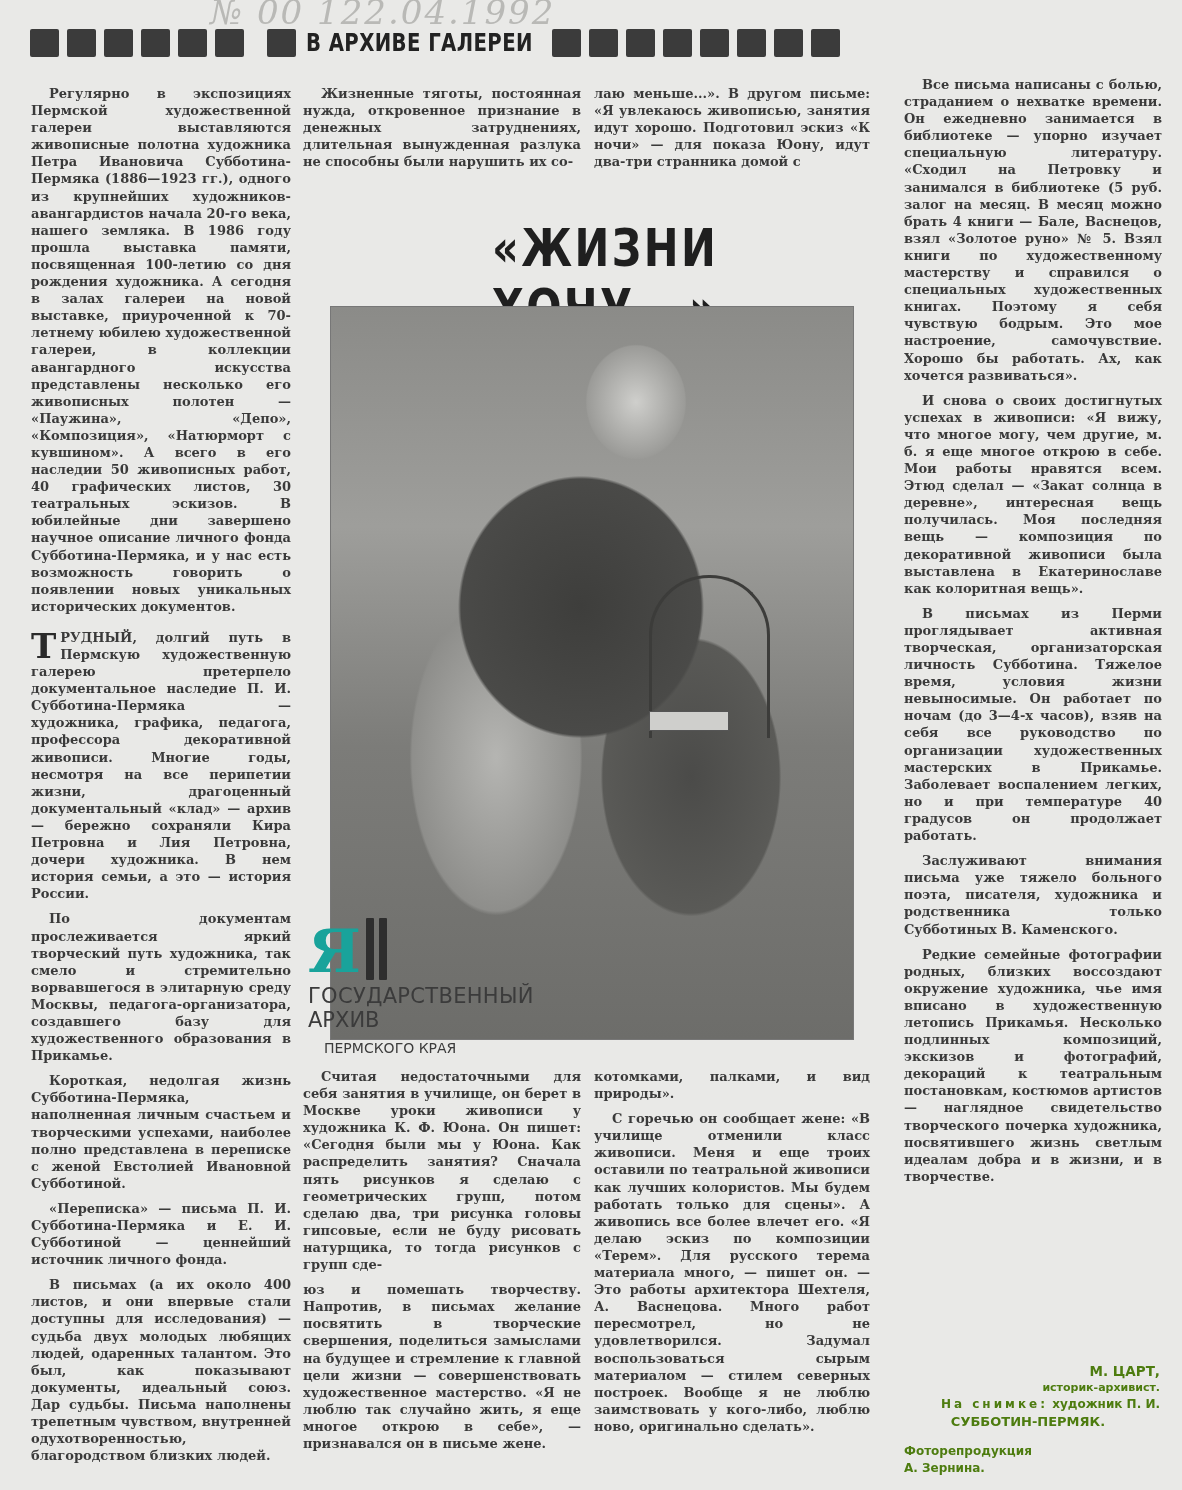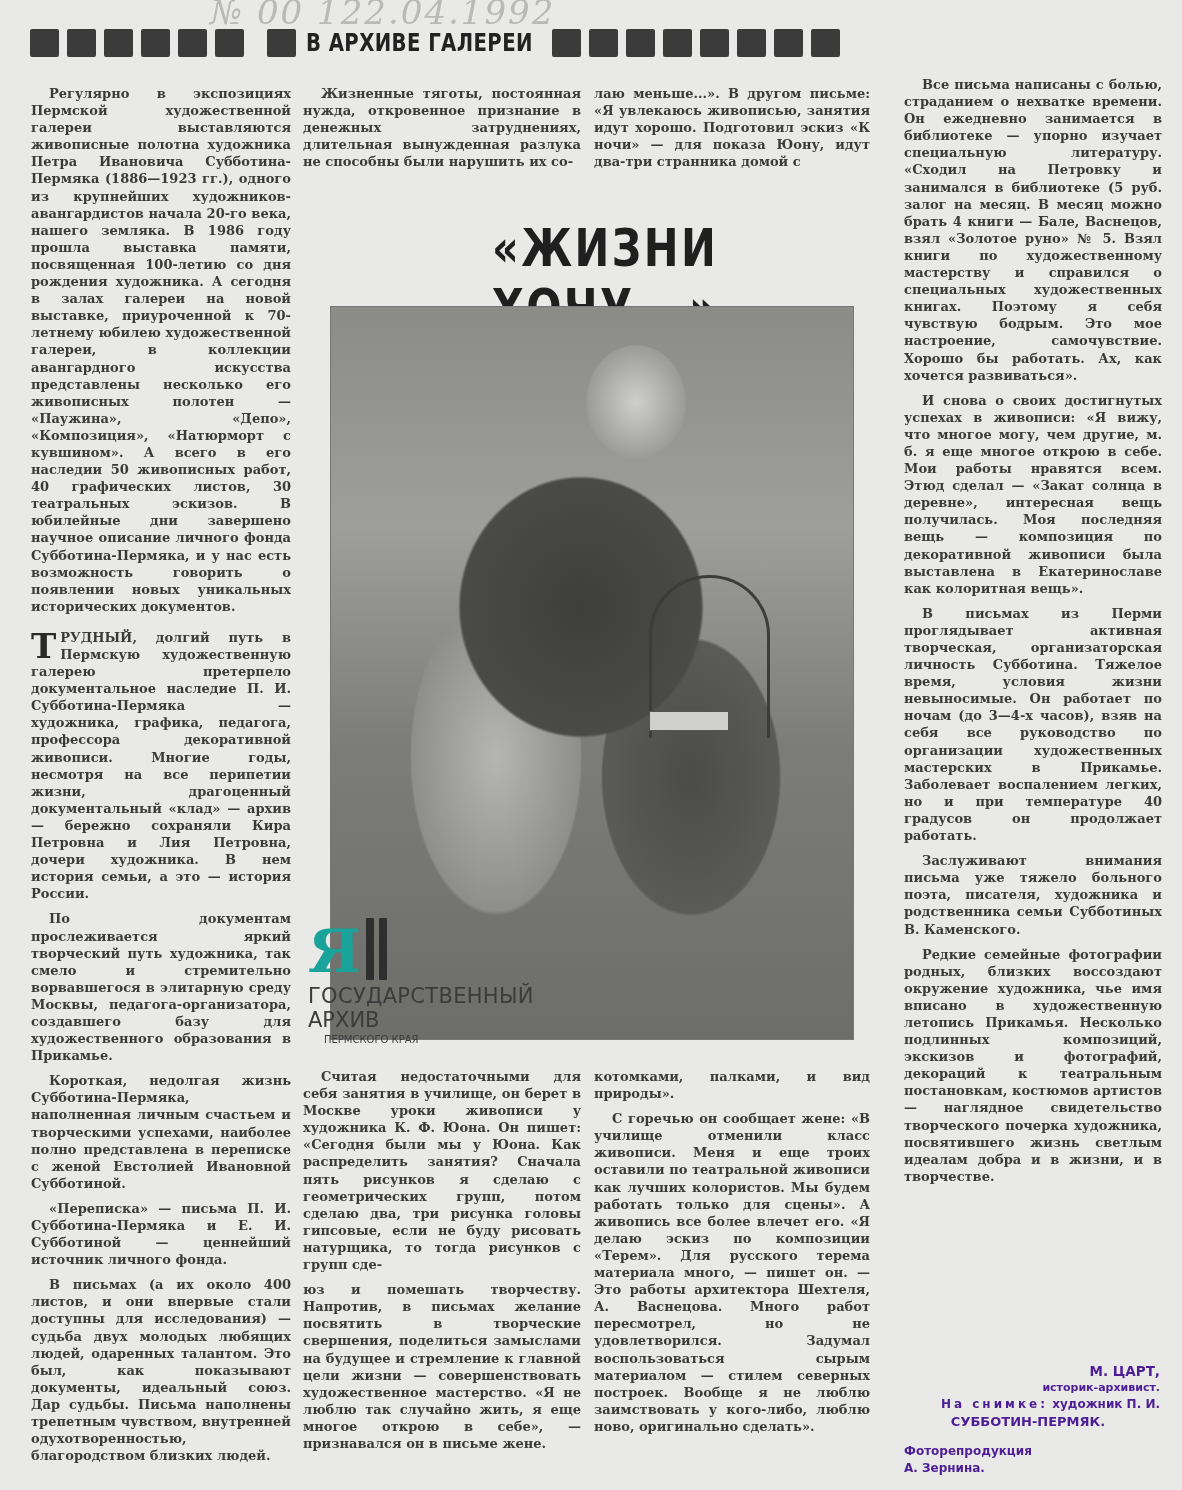--- a/index.html
+++ b/index.html
@@ -75,24 +75,24 @@
     font-family: "DejaVu Sans", sans-serif; color: #3b3b3b;
   }
   .watermark .logo { display: flex; align-items: flex-end; height: 62px; gap: 5px; }
   .watermark .logo .ya {
     font-family: "DejaVu Serif", serif; font-size: 60px; line-height: 58px;
     color: #19a39b; font-weight: bold;
   }
   .watermark .logo .bar { width: 8px; height: 62px; background: #2e2e2e; border-radius: 1px; }
   .watermark .l1 { font-size: 21px; line-height: 24px; letter-spacing: 0.3px; margin-top: 4px; }
   .watermark .l2 { font-size: 21px; line-height: 24px; }
-  .watermark .l3 { font-size: 10px; line-height: 12px; margin-top: 2px; padding-left: 16px; }
+  .watermark .l3 { font-size: 14px; line-height: 12px; margin-top: 10px; padding-left: 16px; }
   .sign {
     position: absolute; left: 904px; width: 256px;
-    font-family: "DejaVu Sans", sans-serif; font-weight: bold; color: #4c1d95;
+    font-family: "DejaVu Sans", sans-serif; font-weight: bold; color: #4d7c0f;
   }
   .sign .author { text-align: right; font-size: 13.5px; line-height: 18px; }
   .sign .role { text-align: right; font-size: 11px; line-height: 16px; }
   .sign .caption { font-size: 12px; line-height: 17px; text-align: right; }
   .sign .caption .spaced { letter-spacing: 3px; font-weight: bold; }
   .sign .subject { font-size: 13px; line-height: 18px; text-align: center; margin-left: -8px; }
   .sign .photo-credit { text-align: left; font-size: 12px; line-height: 17px; margin-top: 12px; }
 </style>
 </head>
 <body>
@@ -168,21 +168,21 @@
 
   <div class="col c2d">
     <p style="text-indent:0">котомками, палками, и вид природы».</p>
     <p>С горечью он сообщает жене: «В училище отменили класс живописи. Меня и еще троих оставили по театральной живописи как лучших колористов. Мы будем работать только для сцены». А живопись все более влечет его. «Я делаю эскиз по композиции «Терем». Для русского терема материала много, — пишет он. — Это работы архитектора Шехтеля, А. Васнецова. Много работ пересмотрел, но не удовлетворился. Задумал воспользоваться сырым материалом — стилем северных построек. Вообще я не люблю заимствовать у кого-либо, люблю ново, оригинально сделать».</p>
   </div>
 
   <div class="col c4">
     <p>Все письма написаны с болью, страданием о нехватке времени. Он ежедневно занимается в библиотеке — упорно изучает специальную литературу. «Сходил на Петровку и занимался в библиотеке (5 руб. залог на месяц. В месяц можно брать 4 книги — Бале, Васнецов, взял «Золотое руно» № 5. Взял книги по художественному мастерству и справился о специальных художественных книгах. Поэтому я себя чувствую бодрым. Это мое настроение, самочувствие. Хорошо бы работать. Ах, как хочется развиваться».</p>
     <p>И снова о своих достигнутых успехах в живописи: «Я вижу, что многое могу, чем другие, м. б. я еще многое открою в себе. Мои работы нравятся всем. Этюд сделал — «Закат солнца в деревне», интересная вещь получилась. Моя последняя вещь — композиция по декоративной живописи была выставлена в Екатеринославе как колоритная вещь».</p>
     <p>В письмах из Перми проглядывает активная творческая, организаторская личность Субботина. Тяжелое время, условия жизни невыносимые. Он работает по ночам (до 3—4-х часов), взяв на себя все руководство по организации художественных мастерских в Прикамье. Заболевает воспалением легких, но и при температуре 40 градусов он продолжает работать.</p>
-    <p>Заслуживают внимания письма уже тяжело больного поэта, писателя, художника и родственника семьи Субботиных В. Каменского.</p>
+    <p>Заслуживают внимания письма уже тяжело больного поэта, писателя, художника и родственника только Субботиных В. Каменского.</p>
     <p>Редкие семейные фотографии родных, близких воссоздают окружение художника, чье имя вписано в художественную летопись Прикамья. Несколько подлинных композиций, экскизов и фотографий, декораций к театральным постановкам, костюмов артистов — наглядное свидетельство творческого почерка художника, посвятившего жизнь светлым идеалам добра и в жизни, и в творчестве.</p>
   </div>
 
   <div class="sign" style="top:1362px;">
     <div class="author">М. ЦАРТ,</div>
     <div class="role">историк-архивист.</div>
     <div class="caption">
       <span class="spaced">На снимке:</span>
       <span>художник П. И.</span>
     </div>

